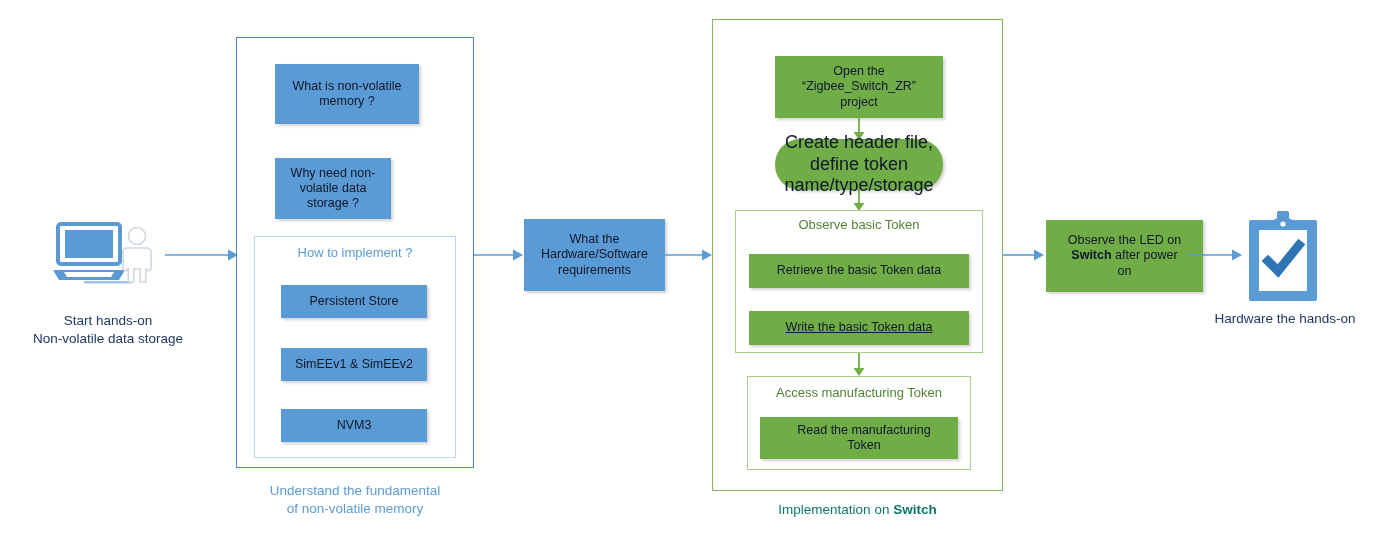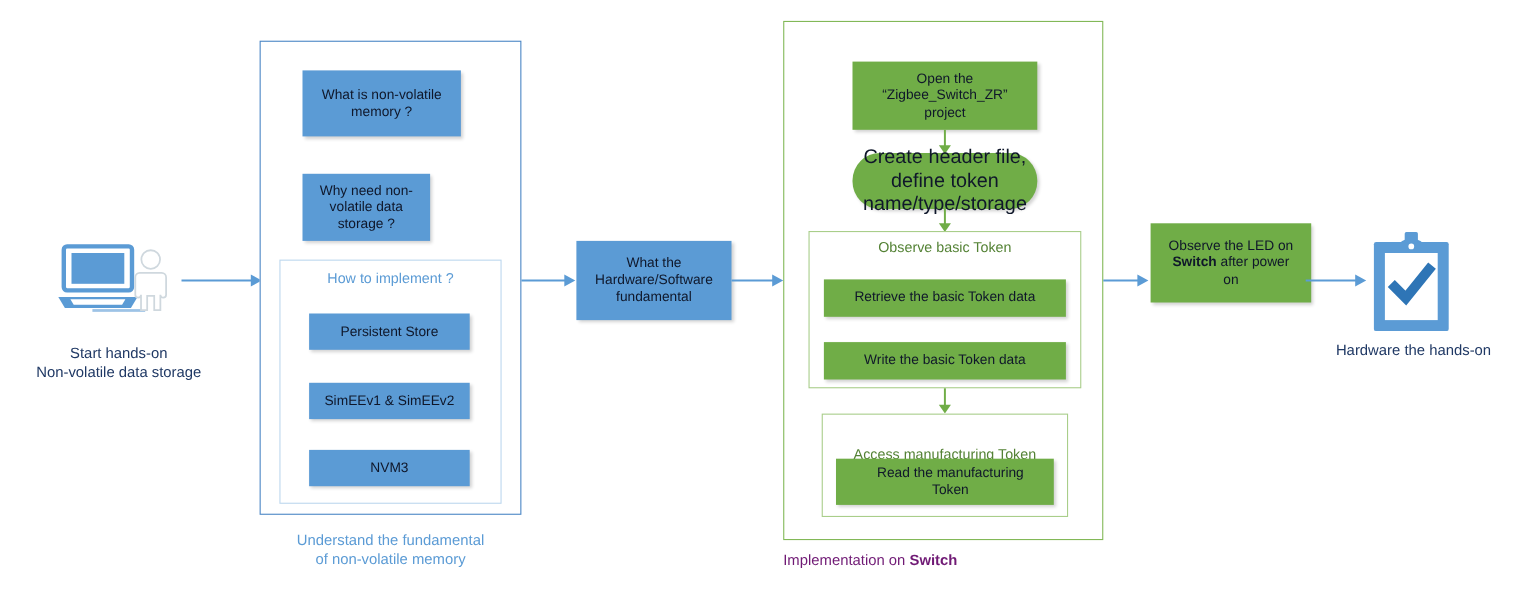--- a/index.html
+++ b/index.html
@@ -61,21 +61,22 @@
     color: #548235;
     text-align: center;
     line-height: 1.2;
   }
   .caption-blue {
     color: #5B9BD5;
     text-align: center;
     line-height: 1.35;
   }
   .caption-green {
-    color: #701a75;
+    color: #0f766e;
+    text-align: center;
     line-height: 1.35;
   }
   .caption-dark {
     color: #1F3864;
     text-align: center;
     line-height: 1.35;
   }
   b { font-weight: bold; }
 
   svg { display: block; overflow: visible; }
@@ -154,21 +155,21 @@
     <svg width="56" height="20" viewBox="0 0 56 20">
       <line x1="0" y1="10" x2="40" y2="10" stroke="#5B9BD5" stroke-width="1.6"></line>
       <path d="M39 4.5 L49 10 L39 15.5 Z" fill="#5B9BD5"></path>
     </svg>
   </div>
 
   <div class="abs box box-blue" style="left:524px; top:219px; width:141px; height:72px; font-size:12.5px;">
     <div>
       <div>What the</div>
       <div>Hardware/Software</div>
-      <div>fundamental</div>
+      <div>requirements</div>
     </div>
   </div>
 
   <div class="abs" style="left:665px; top:245px; width:56px; height:20px;">
     <svg width="56" height="20" viewBox="0 0 56 20">
       <line x1="0" y1="10" x2="38" y2="10" stroke="#5B9BD5" stroke-width="1.6"></line>
       <path d="M37 4.5 L47 10 L37 15.5 Z" fill="#5B9BD5"></path>
     </svg>
   </div>
 
@@ -205,54 +206,54 @@
     </svg>
   </div>
 
   <div class="abs subgroup-green" style="left:735px; top:210px; width:248px; height:143px;">
   </div>
   <div class="abs sublabel-green" style="left:735px; top:217px; width:248px; font-size:13px;">Observe basic Token</div>
 
   <div class="abs box box-green" style="left:749px; top:254px; width:220px; height:34px; font-size:12.5px;">
     <div>Retrieve the basic Token data</div>
   </div>
-  <div class="abs box box-green" style="left:749px; top:311px; width:220px; height:34px; font-size:12.5px;">
+  <div class="abs box box-green" style="left:749px; top:311px; width:220px; height:34px; font-size:12.5px;text-decoration:underline;">
     <div>Write  the basic Token data</div>
   </div>
 
   <div class="abs" style="left:849px; top:353px; width:20px; height:24px;">
     <svg width="20" height="24" viewBox="0 0 20 24">
       <line x1="10" y1="0" x2="10" y2="16" stroke="#70AD47" stroke-width="1.8"></line>
       <path d="M4.5 15 L10 23 L15.5 15 Z" fill="#70AD47"></path>
     </svg>
   </div>
 
   <div class="abs subgroup-green" style="left:747px; top:376px; width:224px; height:94px;">
   </div>
-  <div class="abs sublabel-green" style="left:747px; top:385px; width:224px; font-size:13px;margin-top:20px;">Access manufacturing Token</div>
+  <div class="abs sublabel-green" style="left:747px; top:385px; width:224px; font-size:13px;">Access manufacturing Token</div>
 
   <div class="abs box box-green" style="left:760px; top:417px; width:198px; height:42px; font-size:12.5px;padding-left:16px;">
     <div>
       <div>Read the manufacturing</div>
       <div>Token</div>
     </div>
   </div>
 
   <div class="abs caption-green" style="left:712px; top:501px; width:291px; font-size:13.5px;">
     <span>Implementation on </span><b>Switch</b>
   </div>
 
   <div class="abs" style="left:1003px; top:245px; width:50px; height:20px;">
     <svg width="50" height="20" viewBox="0 0 50 20">
       <line x1="0" y1="10" x2="32" y2="10" stroke="#5B9BD5" stroke-width="1.6"></line>
       <path d="M31 4.5 L41 10 L31 15.5 Z" fill="#5B9BD5"></path>
     </svg>
   </div>
 
-  <div class="abs box box-green" style="left:1046px; top:203px; width:146px; height:72px; font-size:12.5px;">
+  <div class="abs box box-green" style="left:1046px; top:220px; width:157px; height:72px; font-size:12.5px;">
     <div>
       <div>Observe the LED on</div>
       <div><b>Switch</b><span> after power</span></div>
       <div>on</div>
     </div>
   </div>
 
   <div class="abs" style="left:1187px; top:245px; width:64px; height:20px;">
     <svg width="64" height="20" viewBox="0 0 64 20">
       <line x1="0" y1="10" x2="46" y2="10" stroke="#5B9BD5" stroke-width="1.6"></line>

